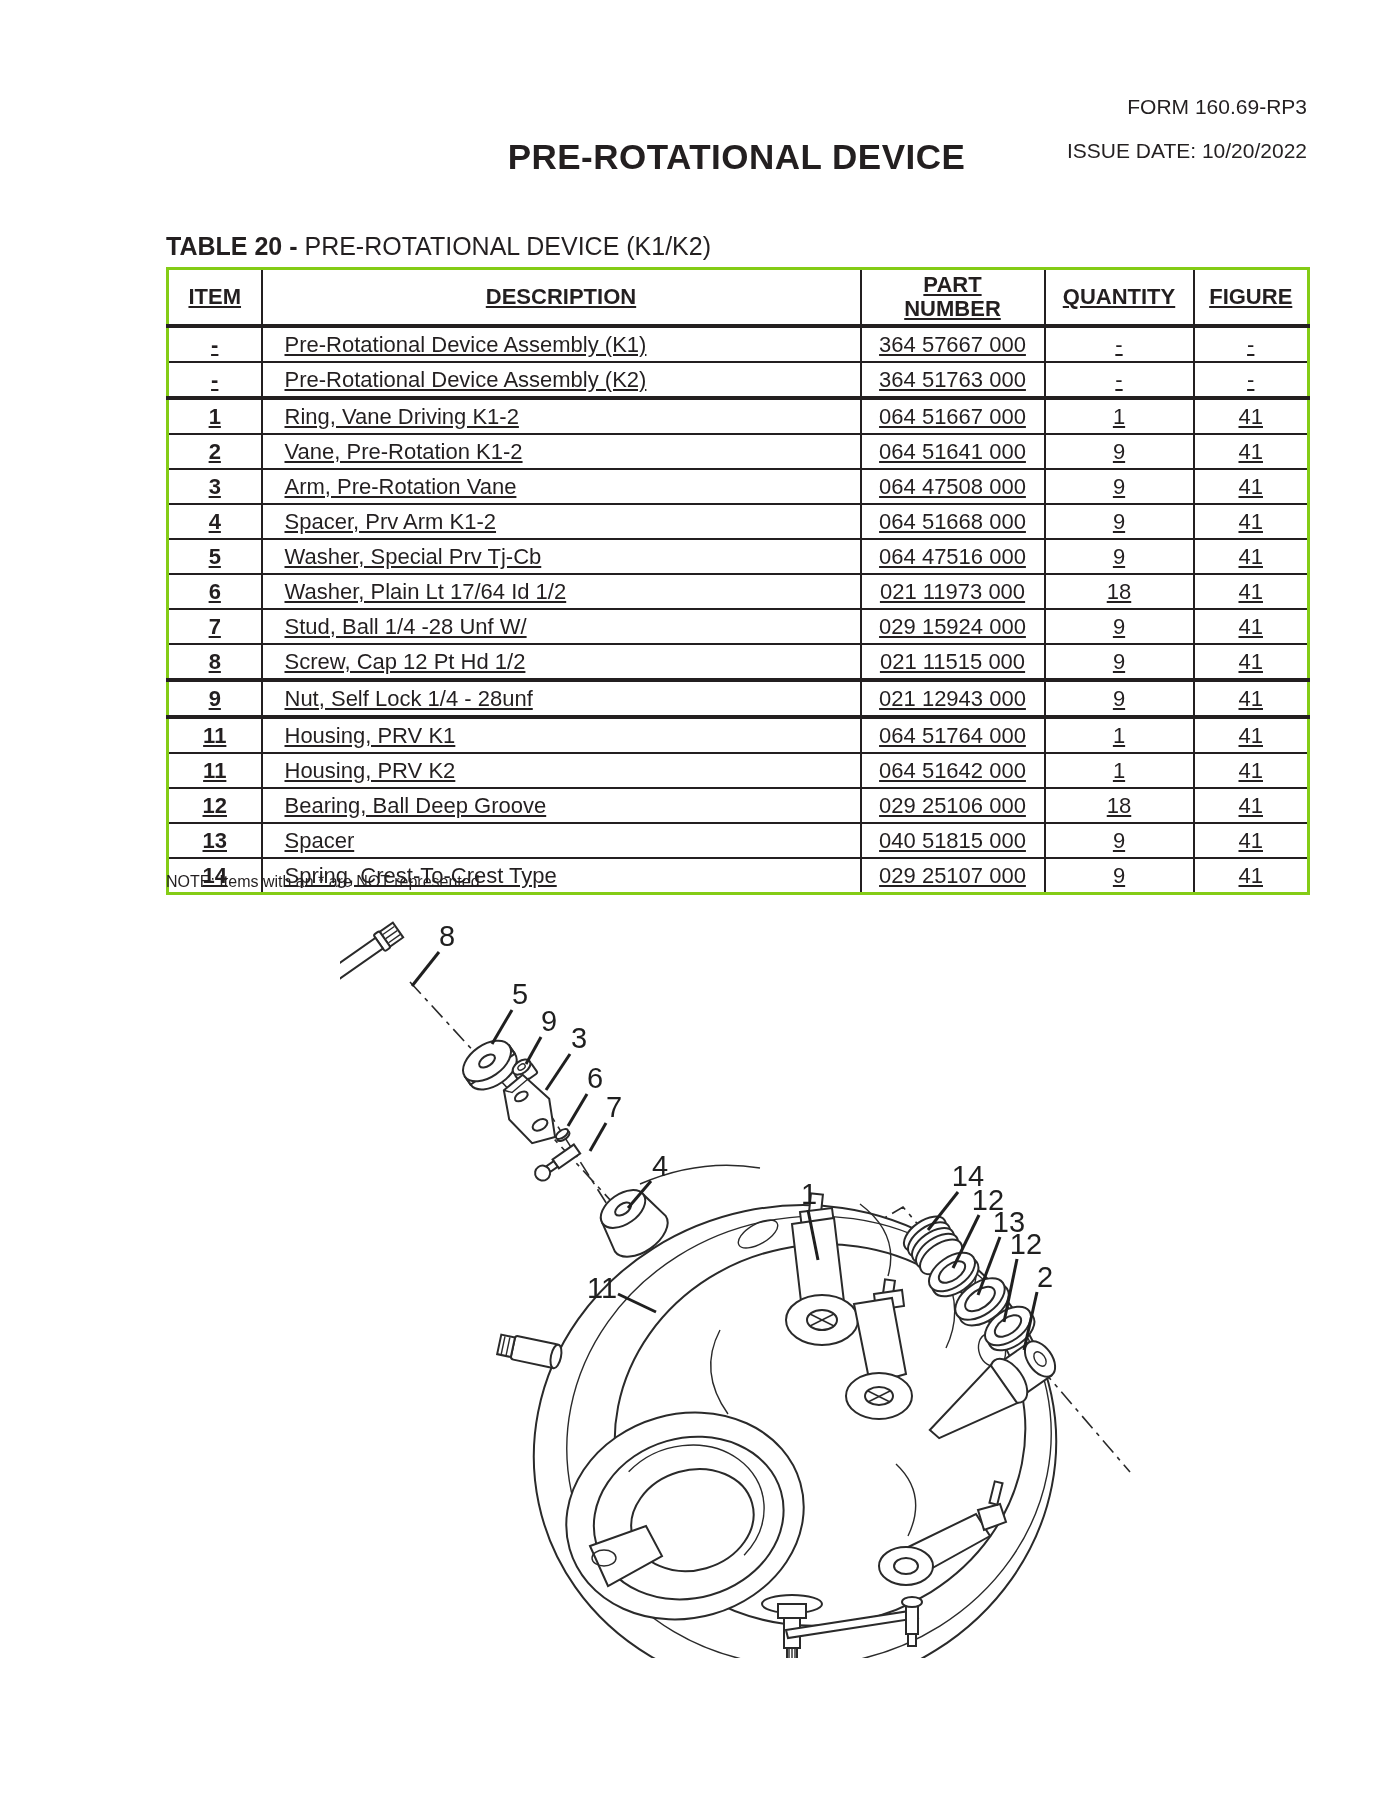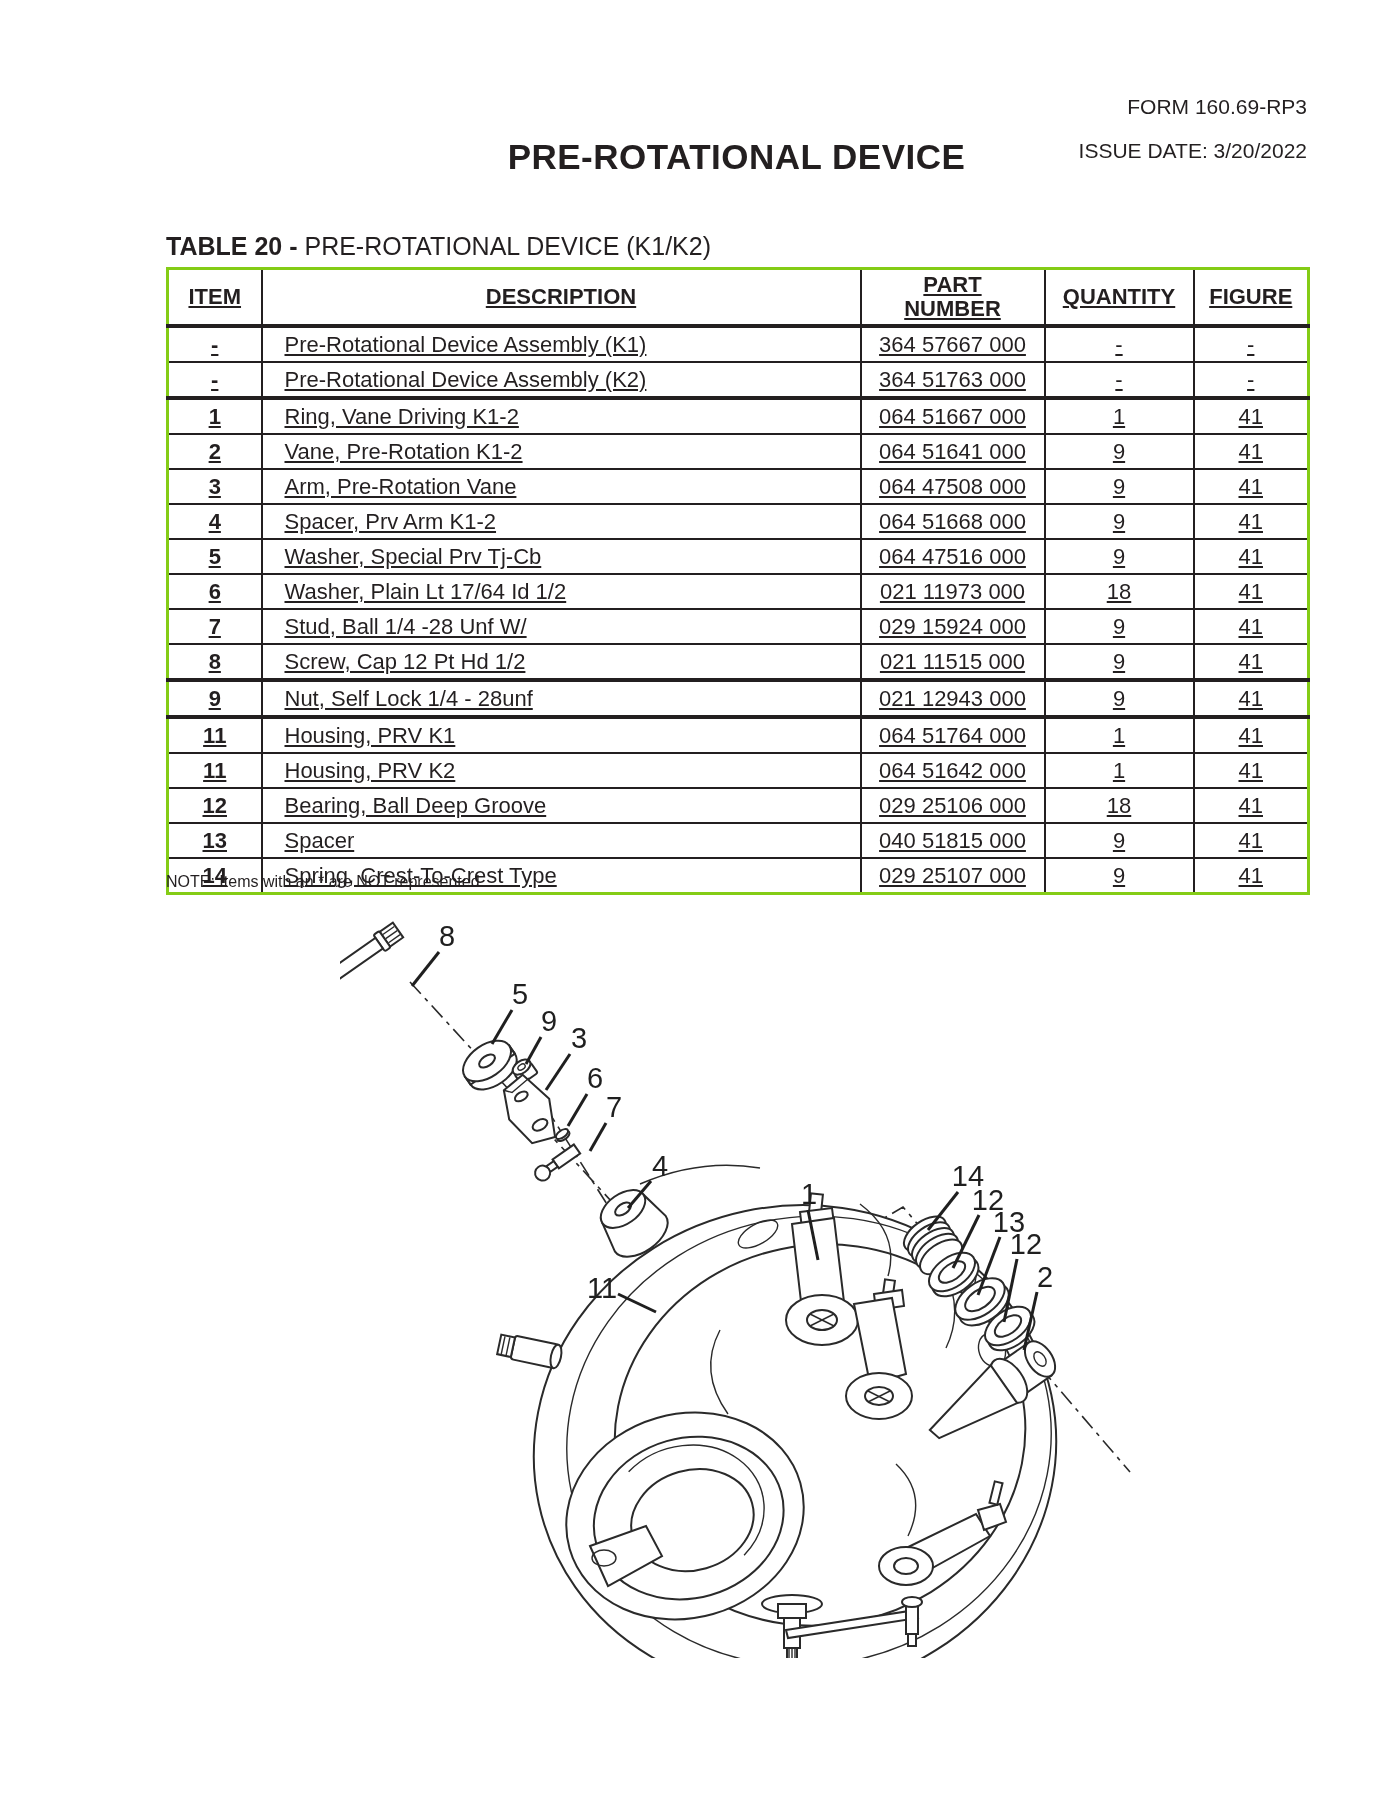--- a/index.html
+++ b/index.html
@@ -48,21 +48,21 @@
   svg .dash{stroke:#2a2a2a;stroke-width:1.6;fill:none;stroke-dasharray:16 6 4 6;}
   svg .leader{stroke:#1f1f1f;stroke-width:3;fill:none;}
 </style>
 </head>
 <body>
 
 <div class="page">
 
   <div class="hdr">
     <div>FORM 160.69-RP3</div>
-    <div>ISSUE DATE: 3/20/2022</div>
+    <div>ISSUE DATE: 10/20/2022</div>
   </div>
 
   <div class="title">PRE-ROTATIONAL DEVICE</div>
 
   <div class="tbl-caption">
     <span class="cap-b">TABLE 20 - </span><span>PRE-ROTATIONAL DEVICE (K1/K2)</span>
   </div>
 
   <table class="parts-table">
     <colgroup>

